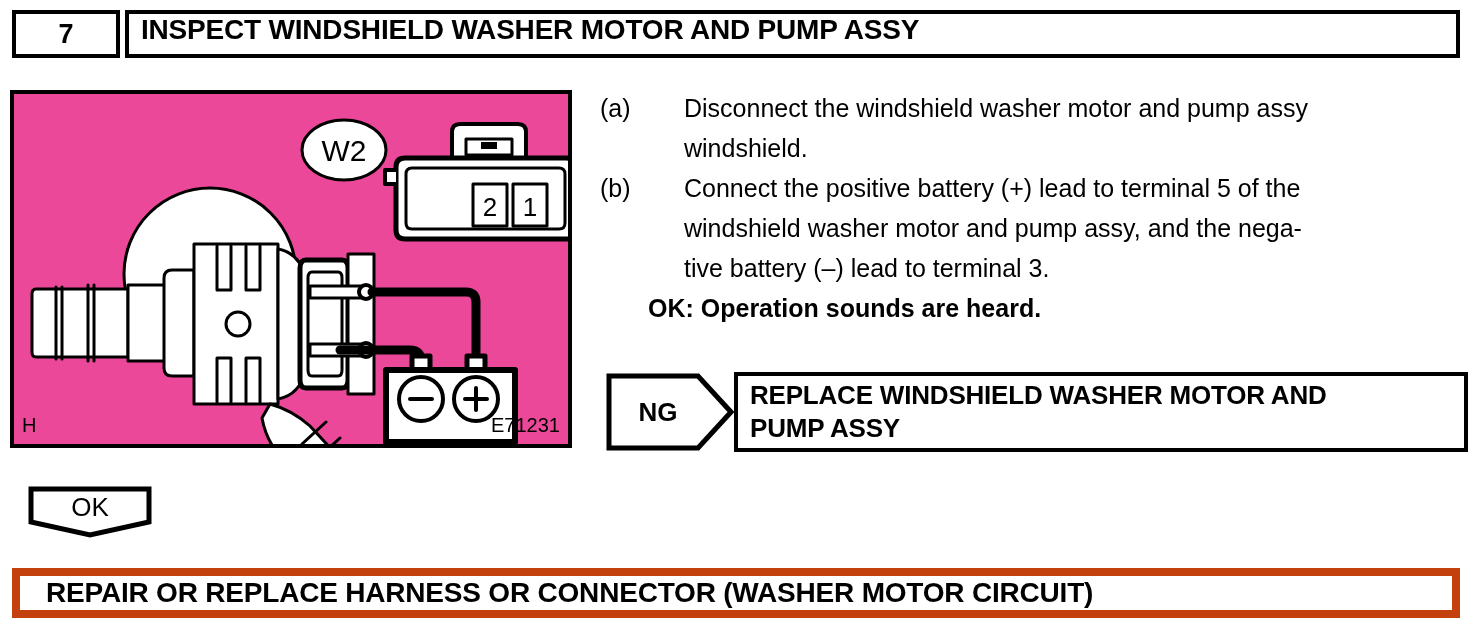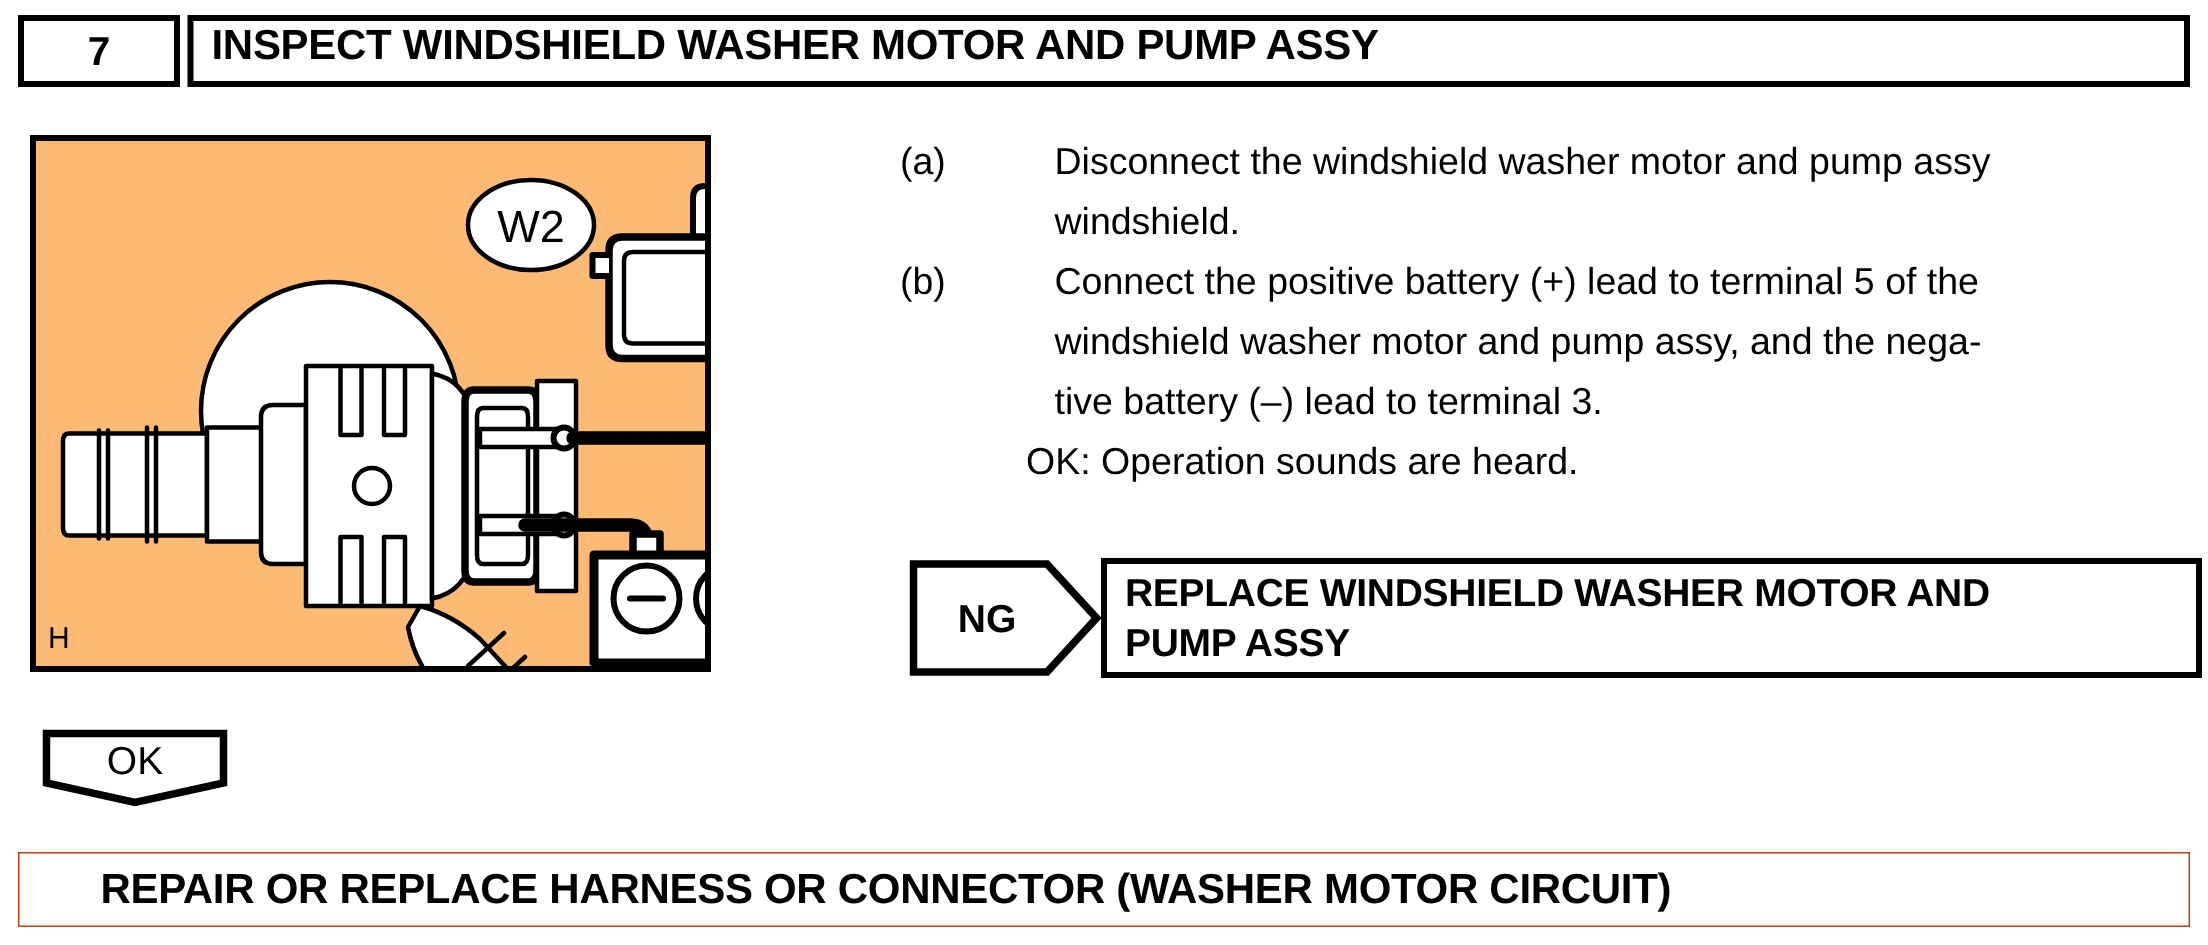--- a/index.html
+++ b/index.html
@@ -57,27 +57,26 @@
     letter-spacing: -0.2px;
     padding-left: 12px;
     white-space: nowrap;
   }
 
   
   #illustration-panel {
     position: absolute;
     left: 10px;
     top: 90px;
-    width: 454px;
+    width: 562px;
     height: 358px;
     border: 4px solid #000;
     box-sizing: border-box;
-    background: #fdba74;
+    background: #ec4899;
     overflow: hidden;
-    margin-left: 10px;
   }
   #illustration-svg { display: block; }
 
   
   #instructions {
     position: absolute;
     left: 600px;
     top: 88px;
     width: 868px;
   }
@@ -91,26 +90,26 @@
     top: 0;
     width: 72px;
     font-size: 25px;
     line-height: 40px;
   }
   .instruction-body {
     margin-left: 84px;
     font-size: 25px;
     line-height: 40px;
   }
-  .instruction-body div { white-space: nowrap; margin-left: 19px; }
+  .instruction-body div { white-space: nowrap; }
   .instruction-ok {
-    font-weight: normal;
+    font-weight: bold;
     font-size: 25px;
     line-height: 40px;
-    margin-left: 84px;
+    margin-left: 48px;
     white-space: nowrap;
   }
 
   
   #ng-row {
     position: absolute;
     left: 606px;
     top: 372px;
     width: 862px;
     height: 80px;
@@ -176,25 +175,24 @@
     font-weight: normal;
   }
 
   
   #final-action-box {
     position: absolute;
     left: 12px;
     top: 568px;
     width: 1448px;
     height: 50px;
-    border: 1px solid #c2410c;
+    border: 8px solid #c2410c;
     box-sizing: border-box;
     display: flex;
     align-items: center;
-    padding-left: 28px;
   }
   #final-action-label {
     font-size: 28px;
     font-weight: bold;
     letter-spacing: -0.2px;
     padding-left: 26px;
     white-space: nowrap;
   }
 </style>
 </head>

